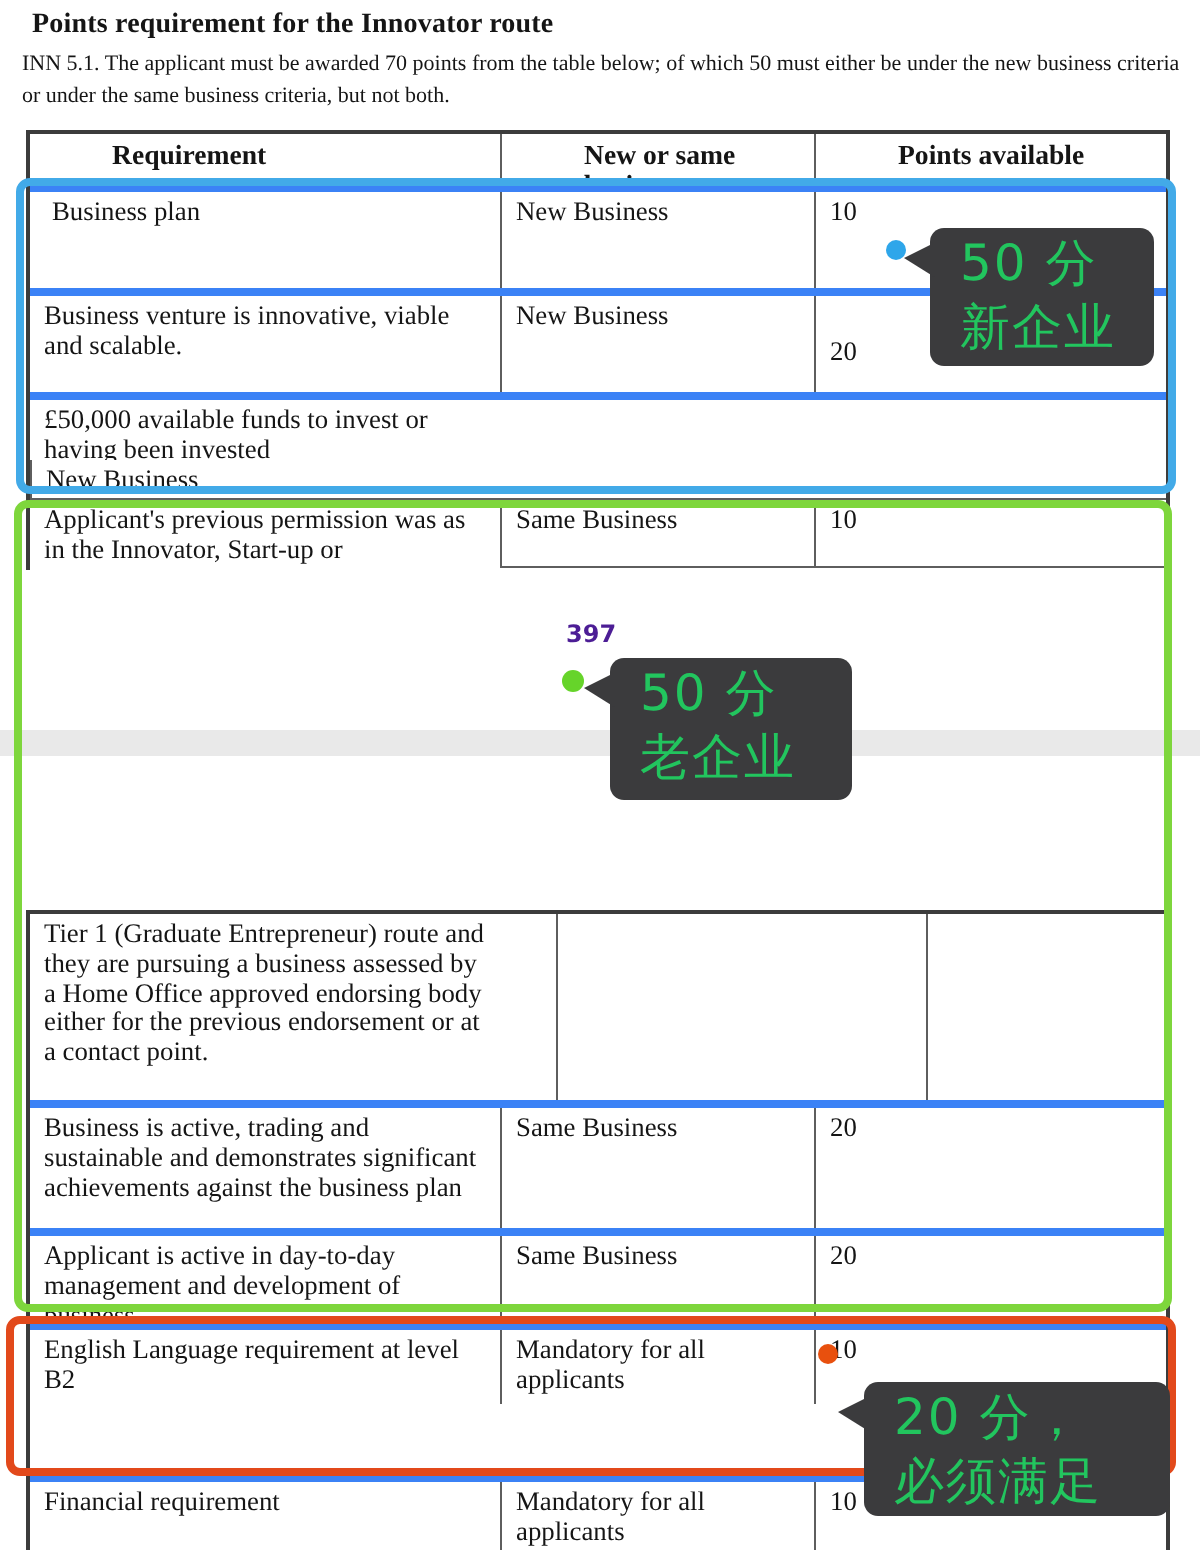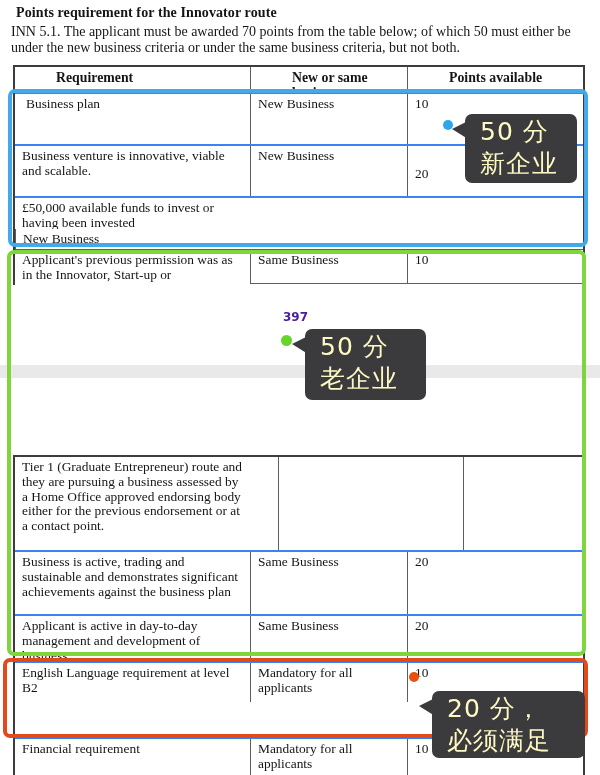--- a/index.html
+++ b/index.html
@@ -7,35 +7,35 @@
   .screen{
     position:relative; width:600px; height:775px; overflow:hidden;
     background:#ffffff; font-family:"Liberation Serif", serif; color:#151515;
   }
   .doc-title{
     position:absolute; left:16px; top:5px; width:570px;
     font-size:14px; font-weight:bold; letter-spacing:.1px;
   }
   .doc-intro{
     position:absolute; left:11px; top:24px; width:582px;
-    font-size:14px; line-height:16px;
+    font-size:11px; line-height:16px;
   }
   .page-sep{
     position:absolute; left:0; top:365px; width:600px; height:13px;
     background:#e9e9e9; z-index:1;
   }
   .page-number{
     position:absolute; left:283px; top:310px; z-index:2;
     font-family:"DejaVu Sans", sans-serif; font-size:12px; font-weight:bold; color:#4c1d95;
   }
   
   .tbl{ position:absolute; left:13px; width:572px; border:2px solid #3c3c3c; z-index:2; background:transparent;}
   .tblA{ top:65px; border-bottom:none; }
   .tblB{ top:455px; }
-  .row{ display:flex; border-top:2px solid #3b82f6; overflow:hidden; }
+  .row{ display:flex; border-top:4px solid #3b82f6; overflow:hidden; }
   .row:first-child{ border-top:none; }
   .c{ padding:3px 7px 0 7px; font-size:13.4px; line-height:14.8px; overflow:hidden; }
   .c1{ width:235px; }
   .c2{ width:157px; border-left:1px solid #5e5e5e; }
   .c3{ flex:1; border-left:1px solid #5e5e5e; }
   .hdr .c{ font-weight:bold; font-size:13.8px; padding-top:4px;padding-left:41px; }
   .rh24{ height:25px; } .rh52{ height:52px; } .rh53{ height:53px;flex-direction:column; }
   .rh36{ height:36px; border-top:none; }
   .rh93{ height:93px;gap:28px; } .rh64{ height:64px; } .rh47{ height:47px; }
   .rh41{ height:41px; } .rh40{ height:40px;margin-top:35px; } .rh26{ height:26px;border-radius:11px; }
@@ -48,21 +48,21 @@
   .abox{ position:absolute; border-radius:7px; z-index:3; background:transparent; }
   .abox-blue { left:8px;  top:89px;  width:580px; height:158px; border:4px solid #42aae8; }
   .abox-green{ left:7px;  top:250px; width:579px; height:406px; border:4px solid #7ed63c; }
   .abox-red  { left:3px;  top:658px; width:585px; height:80px;  border:4px solid #e2491b; }
   
   .dot{ position:absolute; border-radius:50%; z-index:5; }
   .dot-blue  { left:443px; top:120px; width:10px; height:10px; background:#2ea6ea; }
   .dot-green { left:281px; top:335px; width:11px; height:11px; background:#66d42a; }
   .dot-orange{ left:409px; top:672px; width:10px; height:10px; background:#e8500e; }
   .callout{
-    position:absolute; z-index:4; background:#3b3b3d; color:#fef9c3;
+    position:absolute; z-index:4; background:#3b3b3d; color:#22c55e;
     border-radius:7px; font-family:"DejaVu Sans", sans-serif;
     font-size:25px; line-height:32px; padding:2px 0 0 15px; letter-spacing:1px;
   }
   .callout::before{
     content:""; position:absolute; left:-13px; top:7px; width:0; height:0;
     border-top:8px solid transparent; border-bottom:10px solid transparent;
     border-right:16px solid #3b3b3d;
   }
   .co-blue  { left:465px; top:114px; width:112px; height:69px; }
   .co-green { left:305px; top:329px; width:121px; height:71px; }

